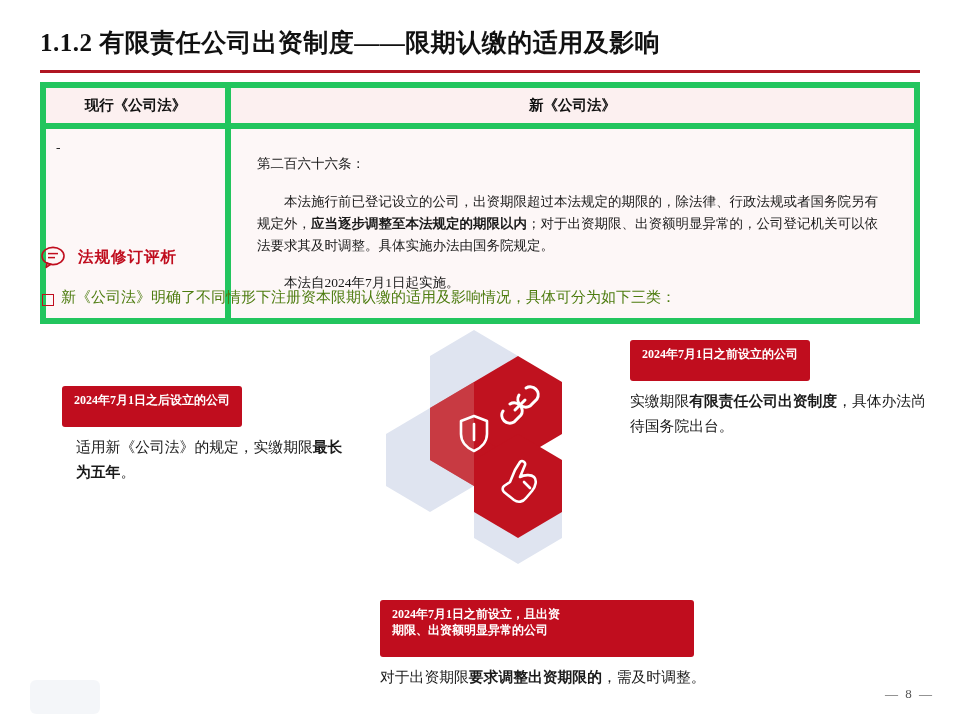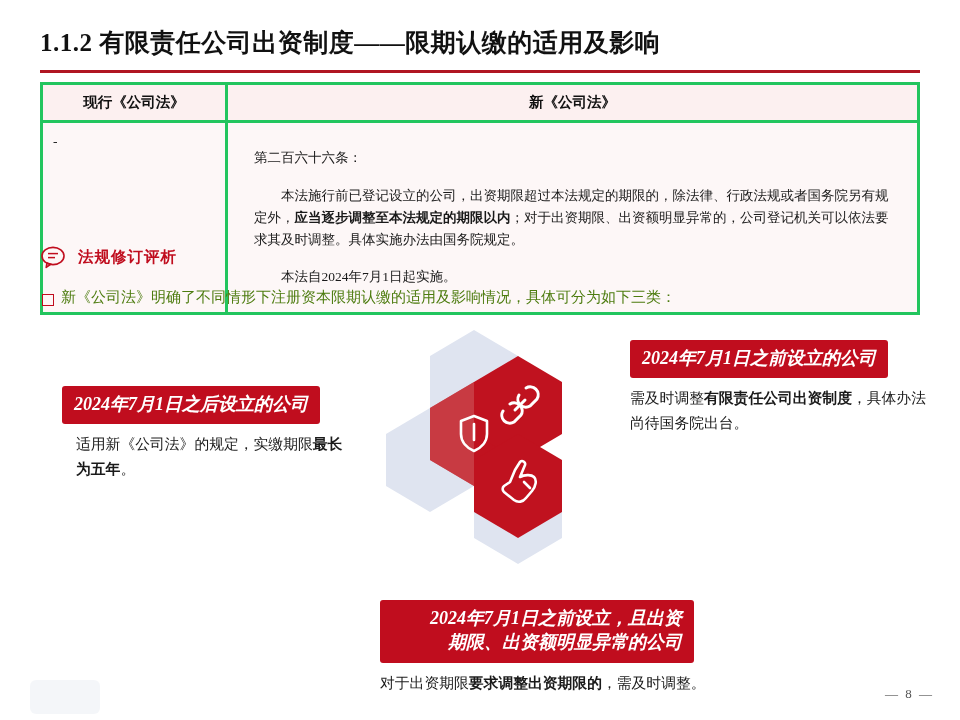--- a/index.html
+++ b/index.html
@@ -45,21 +45,21 @@
   
   .cmp-table {
     position: absolute;
     left: 40px;
     top: 82px;
     width: 880px;
     border-collapse: collapse;
     table-layout: fixed;
   }
   .cmp-table th, .cmp-table td {
-    border: 3px solid #22c55e;
+    border: 6px solid #22c55e;
     vertical-align: top;
   }
   .cmp-table th {
     background: #fcf0f0;
     text-align: center;
     font-size: 14.5px;
     font-weight: bold;
     padding: 8px 4px;
     color: #111;
   }
@@ -130,30 +130,29 @@
     width: 230px;
     height: 260px;
   }
   .graphic svg { display: block; }
 
   
   .tag {
     display: inline-block;
     background: #c00d1e;
     color: #ffffff;
-    font-size: 18px;
+    font-size: 12px;
     font-weight: bold;
-    padding: 6px 12px 8px 12px;
+    padding: 6px 12px 19px 12px;
     border-radius: 3px;
     white-space: nowrap;
     line-height: 1.35;
-    font-style: italic;
   }
   .tag.two-line {
-    text-align: right;
+    text-align: left;
     white-space: normal;
   }
   .note {
     font-size: 14.8px;
     line-height: 1.65;
     color: #1a1a1a;
     margin-top: 8px;
   }
 
   .callout-left {
@@ -281,21 +280,21 @@
     </svg>
   </div>
 
   <div class="callout-left">
     <div class="tag">2024年7月1日之后设立的公司</div>
     <div class="note"><span>适用新《公司法》的规定，实缴期限</span><span class="b">最长为五年</span><span>。</span></div>
   </div>
 
   <div class="callout-right">
     <div class="tag">2024年7月1日之前设立的公司</div>
-    <div class="note"><span>需及时调整</span><span class="b">有限责任公司出资制度</span><span>，具体办法尚待国务院出台。</span></div>
+    <div class="note"><span>实缴期限</span><span class="b">有限责任公司出资制度</span><span>，具体办法尚待国务院出台。</span></div>
   </div>
 
   <div class="callout-bottom">
     <div class="tag two-line">
       <span>2024年7月1日之前设立，且出资</span><br>
       <span>期限、出资额明显异常的公司</span>
     </div>
     <div class="note"><span>对于出资期限</span><span class="b">要求调整出资期限的</span><span>，需及时调整。</span></div>
   </div>
 

